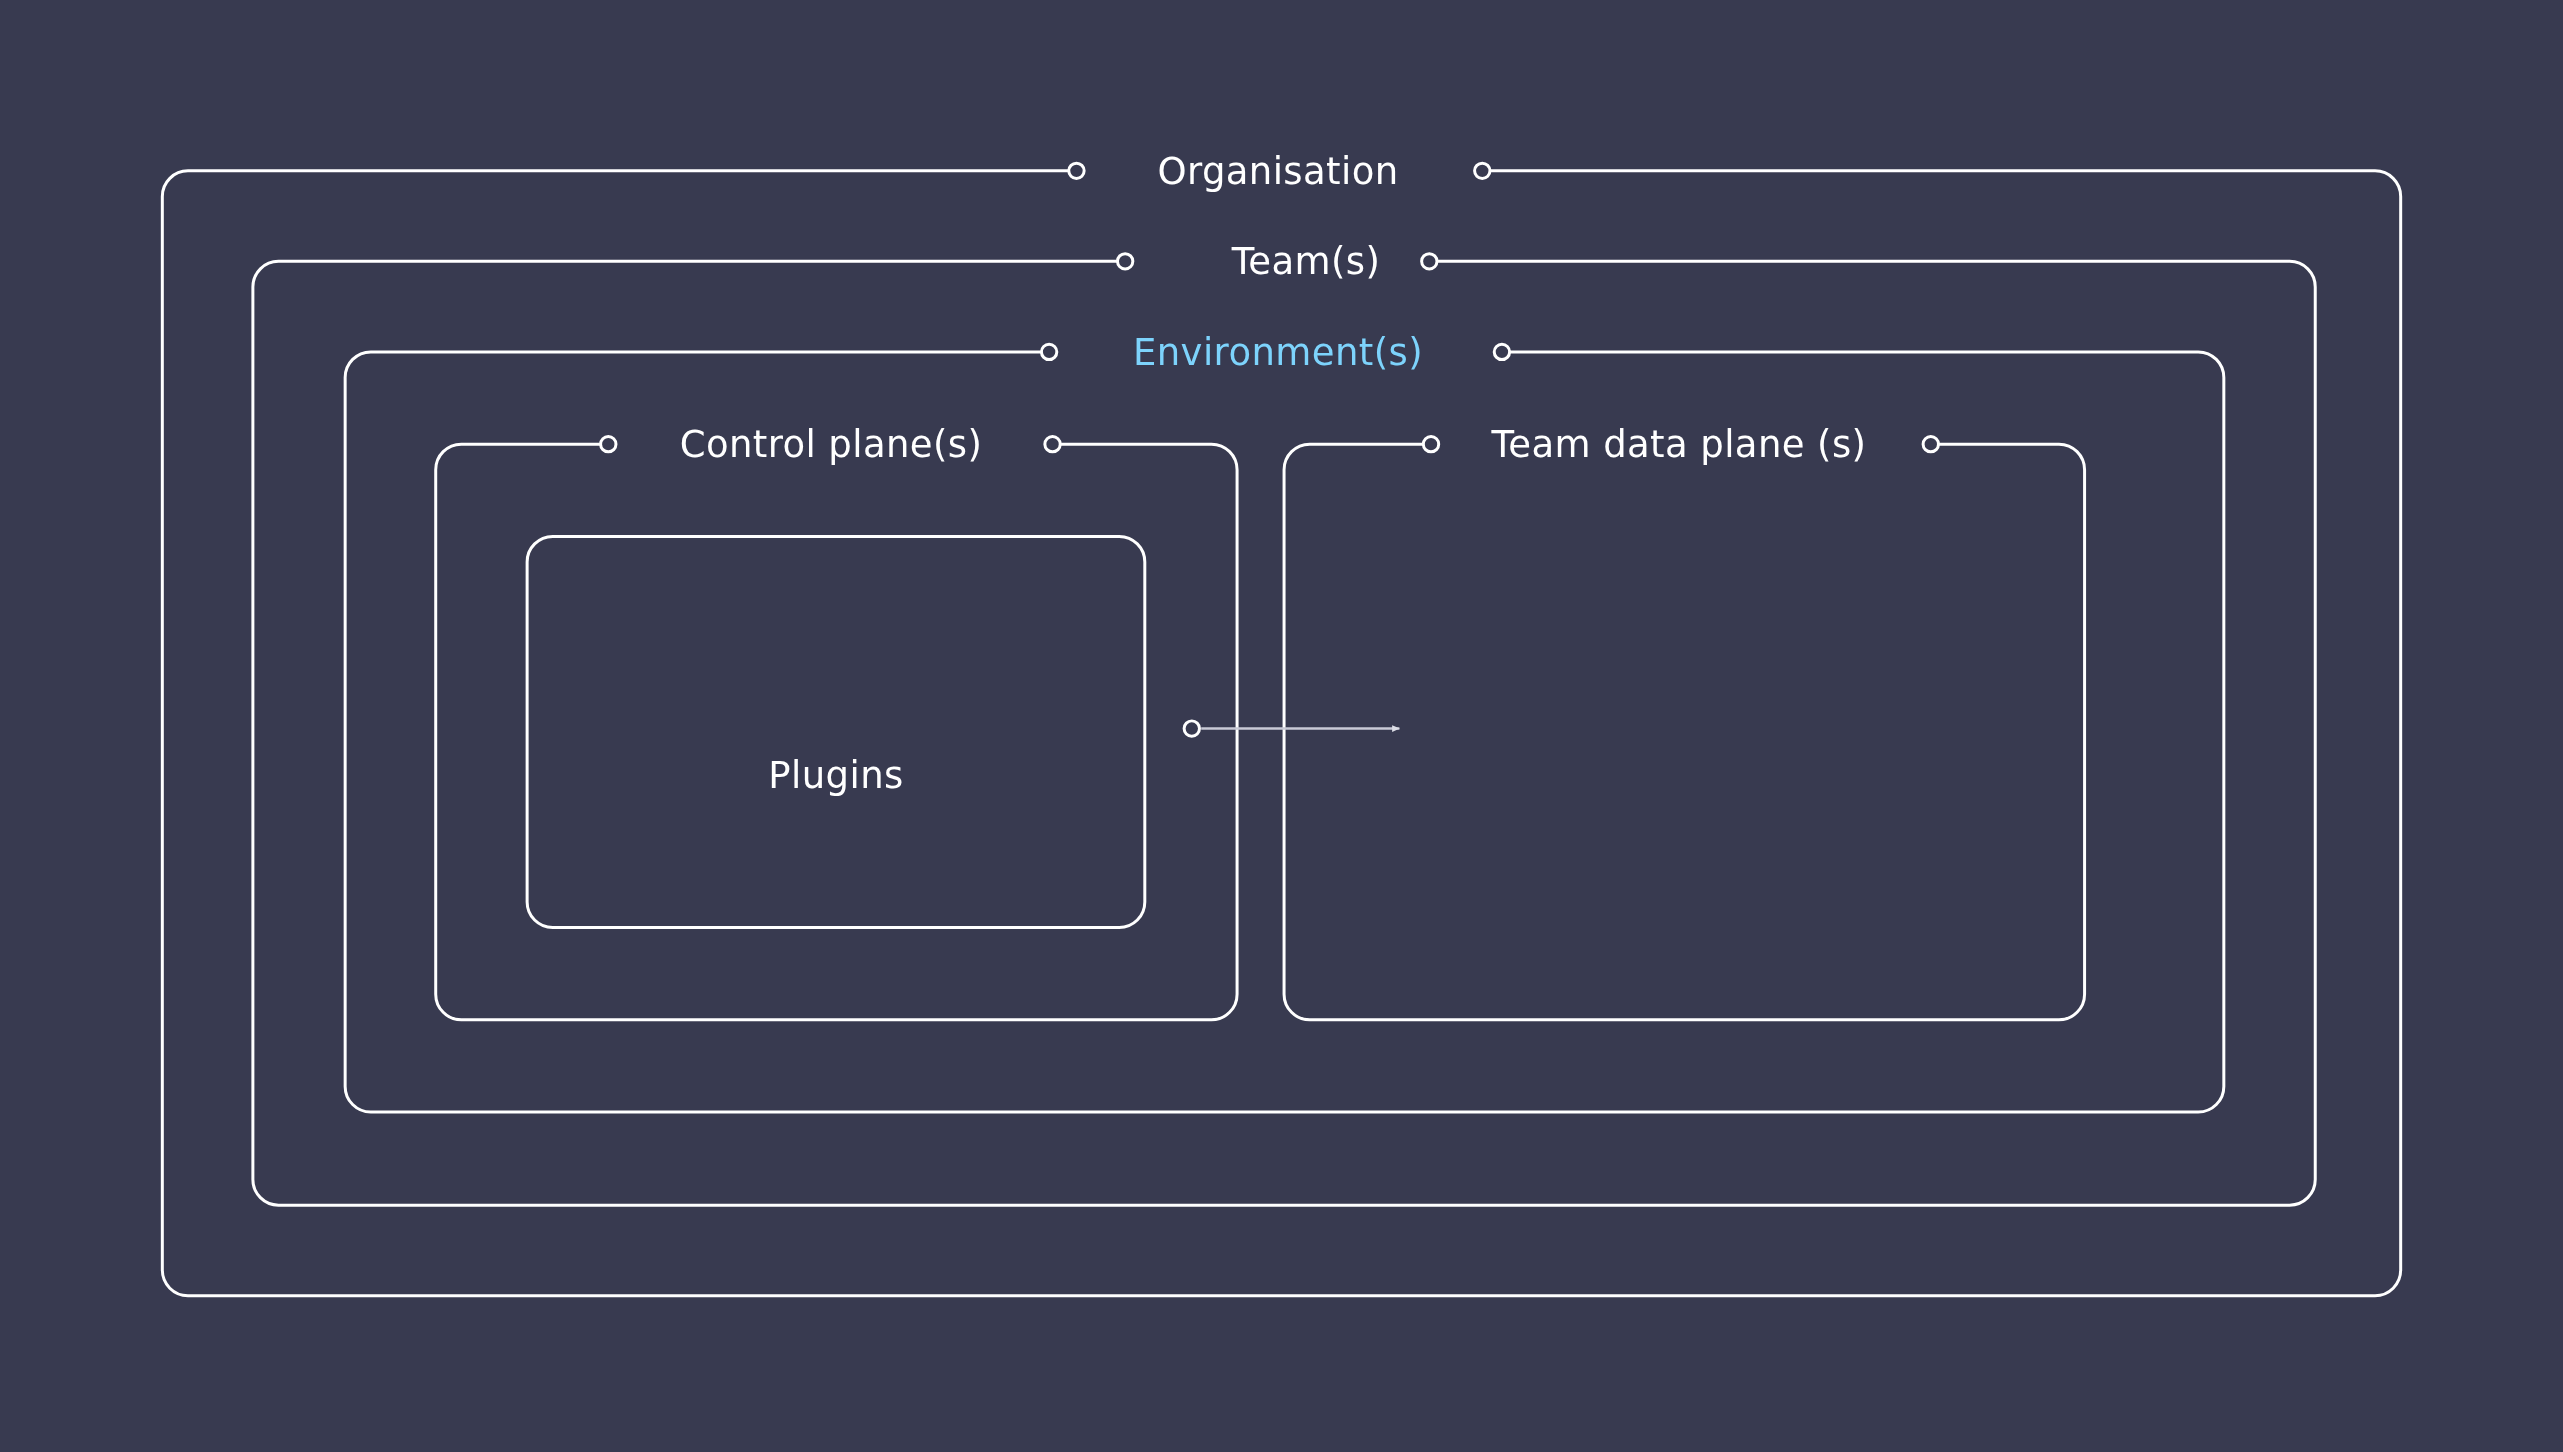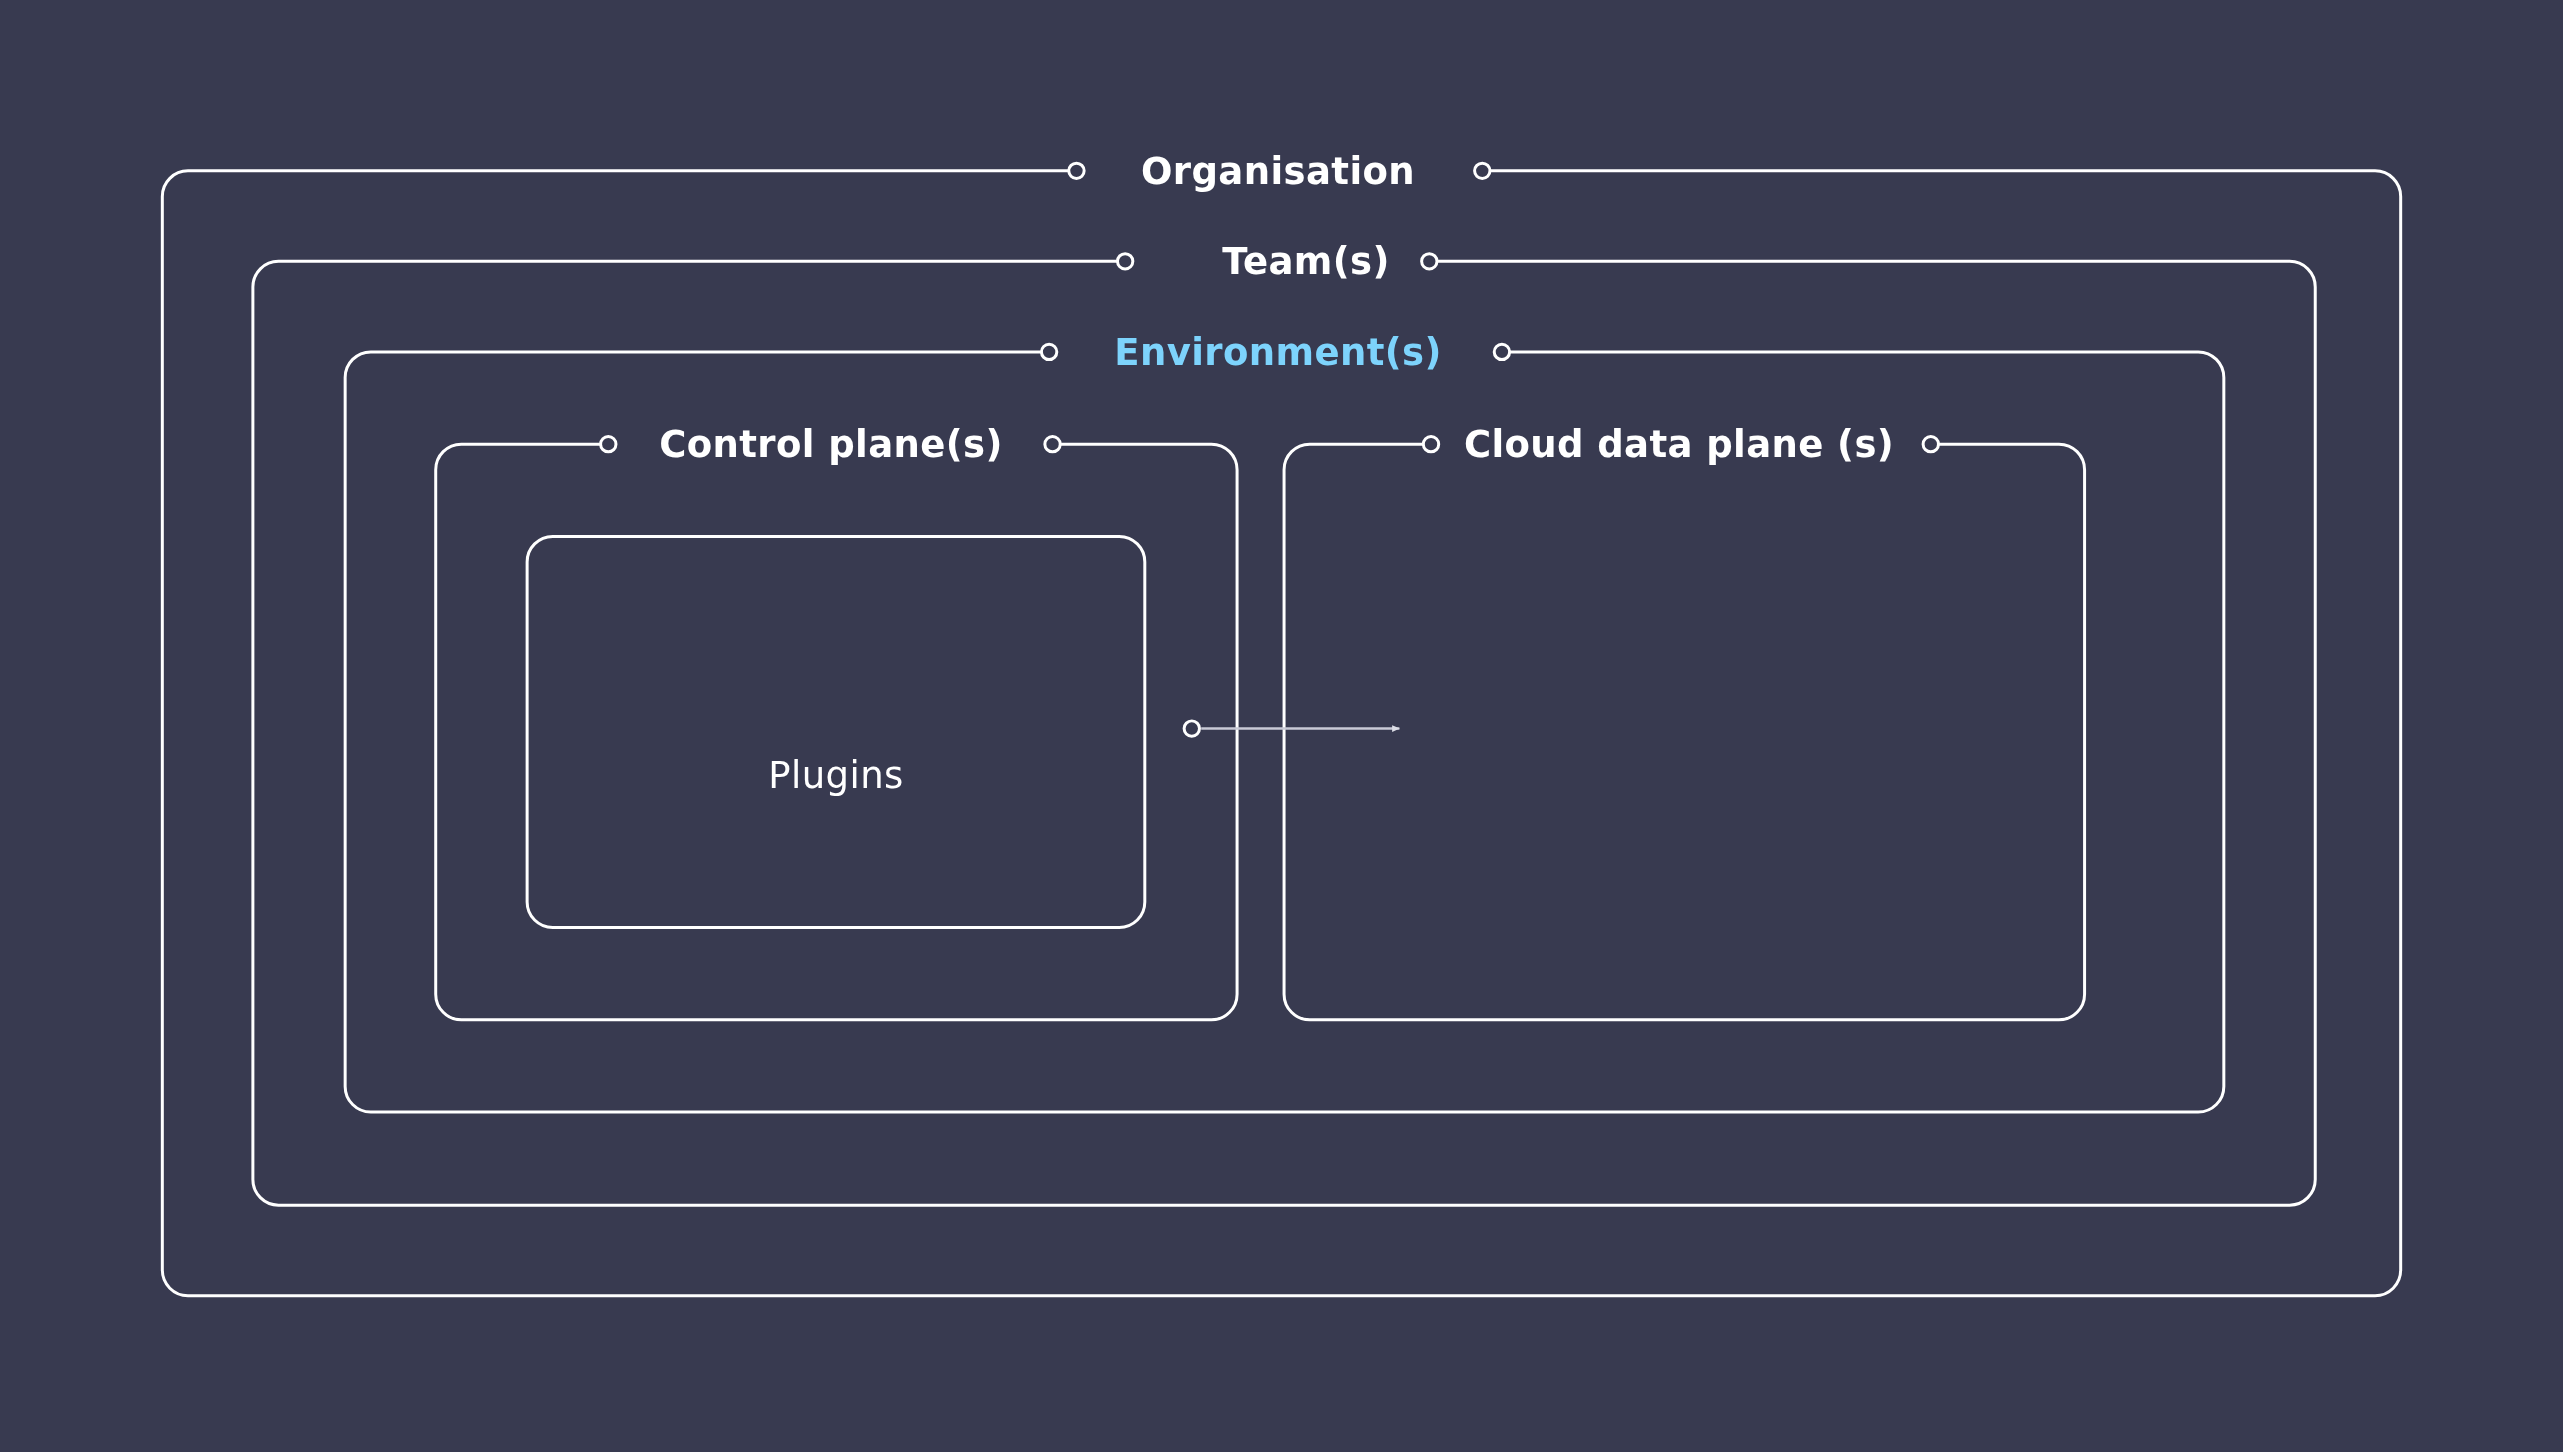--- a/index.html
+++ b/index.html
@@ -22,21 +22,21 @@
     width: 2563px;
     height: 1452px;
     display: block;
   }
   .box-label {
     position: absolute;
     transform: translate(-50%, -50%);
     white-space: nowrap;
     color: #ffffff;
     font-family: "DejaVu Sans", "Liberation Sans", sans-serif;
-    font-weight: 700;
+    font-weight: 400;
     letter-spacing: 0.4px;
     pointer-events: auto;
   }
   .inner-label {
     position: absolute;
     transform: translate(-50%, -50%);
     white-space: nowrap;
     color: #ffffff;
     font-family: "DejaVu Sans", "Liberation Sans", sans-serif;
     font-weight: 400;
@@ -79,18 +79,18 @@
         <line x1="1406" y1="853" x2="1638" y2="853" stroke="#c9cad6" stroke-width="3" marker-end="url(#arrowhead)"></line>
         <circle cx="1395" cy="853" r="9" fill="#383a50" stroke="#ffffff" stroke-width="3.5"></circle>
       </g>
   </svg>
 
   <div id="labels-layer">
       <div class="box-label" style="left: 1278px; top: 171px; font-size: 37px; color: rgb(255, 255, 255);">Organisation</div>
       <div class="box-label" style="left: 1278px; top: 261px; font-size: 37px; color: rgb(255, 255, 255); margin-left: 28px;">Team(s)</div>
       <div class="box-label" style="left: 1278px; top: 352px; font-size: 37px; color: #7dd3fc;">Environment(s)</div>
       <div class="box-label" style="left: 831px; top: 444px; font-size: 37px; color: rgb(255, 255, 255);">Control plane(s)</div>
-      <div class="box-label" style="left: 1679px; top: 444px; font-size: 37px; color: rgb(255, 255, 255);">Cloud data plane (s)</div>
+      <div class="box-label" style="left: 1679px; top: 444px; font-size: 37px; color: rgb(255, 255, 255);">Team data plane (s)</div>
       <div class="inner-label" style="left: 836px; top: 731px; font-size: 37px; color: rgb(255, 255, 255);">Plugins</div>
     </div>
 
 </div>
 
 
 </body></html>

